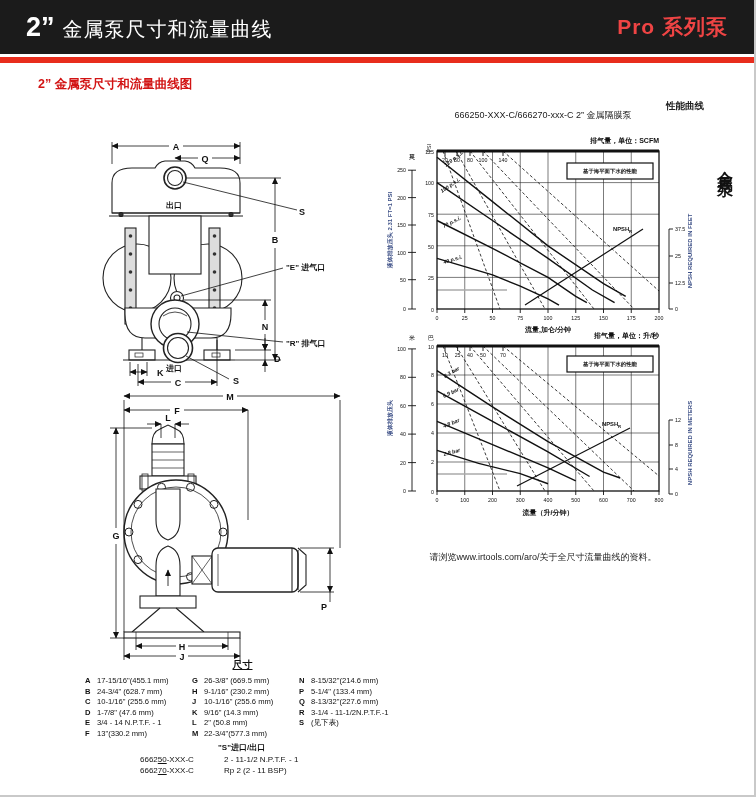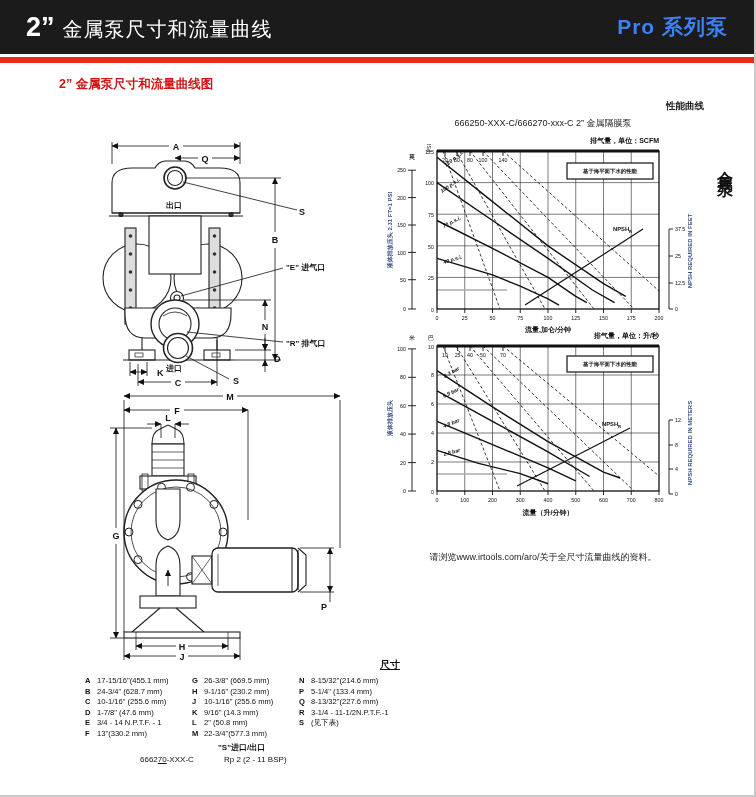--- a/index.html
+++ b/index.html
@@ -5,40 +5,40 @@
   html,body{margin:0;padding:0;background:#fff;}
   .page{position:relative;width:756px;height:797px;background:#fff;overflow:hidden;
         font-family:"Liberation Sans",sans-serif;color:#111;
         border-right:2px solid #c9c9c9;border-bottom:2px solid #c9c9c9;box-sizing:border-box;}
   
   .hdr{position:absolute;left:0;top:0;width:100%;height:54px;background:#1b1b1b;
        display:flex;align-items:center;justify-content:space-between;padding:0 26px;box-sizing:border-box;}
   .hdr .lft{color:#fff;display:flex;align-items:baseline;gap:8px;}
   .hdr .sz{font-size:27px;font-weight:bold;}
   .hdr .ti{font-size:20px;font-weight:normal;letter-spacing:1px;text-align:right;}
-  .hdr .rgt{color:#3b82f6;font-size:21px;font-weight:bold;letter-spacing:1px;}
+  .hdr .rgt{color:#ef4444;font-size:21px;font-weight:bold;letter-spacing:1px;}
   .redbar{position:absolute;left:0;top:57px;width:100%;height:6px;background:#e82d1d;}
-  .sect{position:absolute;left:38px;top:76px;font-size:12.5px;font-weight:bold;color:#d21414;margin-left:21px;}
+  .sect{position:absolute;left:38px;top:76px;font-size:12.5px;font-weight:bold;color:#d21414;}
   .sidetab{position:absolute;left:714px;top:158px;writing-mode:vertical-rl;font-size:16px;
            font-weight:bold;letter-spacing:6px;color:#111;}
   .chead{position:absolute;left:382px;top:100px;width:322px;text-align:right;
          font-size:9.5px;font-weight:600;color:#222;}
-  .csub{position:absolute;left:372px;top:117px;width:342px;text-align:center;font-size:9px;color:#222;}
+  .csub{position:absolute;left:372px;top:109px;width:342px;text-align:center;font-size:9px;color:#222;}
   .cfoot{position:absolute;left:382px;top:527px;width:322px;text-align:center;font-size:9px;color:#222;margin-top:24px;}
   svg text{fill:#111;}
   .dimtxt{font-size:9px;font-weight:bold;}
   .porttxt{font-size:8px;font-weight:bold;}
   .ticktxt{font-size:5.3px;}
   .axlab{font-size:7px;font-weight:600;}
   .rot{fill:#3c4f86;font-size:6px;font-weight:600;}
   .curvelab{font-size:5.3px;font-weight:bold;font-style:italic;}
   .leg{font-size:5.4px;font-weight:600;}
   
   .dims{position:absolute;left:85px;top:658px;width:315px;}
-  .dims-title{text-align:right;font-size:10px;font-weight:bold;text-decoration:underline;margin-bottom:4px;}
+  .dims-title{text-align:center;font-size:10px;font-weight:bold;text-decoration:underline;margin-bottom:4px;}
   .dims-cols{display:flex;gap:6px;}
   .dcol{flex:1;}
   .drow{display:flex;font-size:7.6px;line-height:10.6px;white-space:nowrap;}
   .dletter{width:12px;font-weight:bold;}
   .dval{}
   .stable{position:absolute;left:140px;top:742px;width:250px;font-size:8px;}
   .stitle{margin-left:78px;font-weight:bold;margin-bottom:1px;}
   .srow{display:flex;line-height:11px;}
   .smodel{width:84px;}
   .smodel u{text-decoration:underline;}
@@ -587,18 +587,22 @@
             <span class="dletter">S</span>
             <span class="dval">(见下表)</span>
           </div>
       </div>
     </div>
   </div>
 
   <div class="stable">
     <div class="stitle">"S"进口/出口</div>
     <div class="srow">
+      <span class="smodel"><span>6662</span><u>50</u><span>-XXX-C</span></span>
+      <span class="sval">2 - 11-1/2 N.P.T.F. - 1</span>
+    </div>
+    <div class="srow">
       <span class="smodel"><span>6662</span><u>70</u><span>-XXX-C</span></span>
       <span class="sval">Rp 2 (2 - 11 BSP)</span>
     </div>
   </div>
 
 </div>
 
 </body></html>

